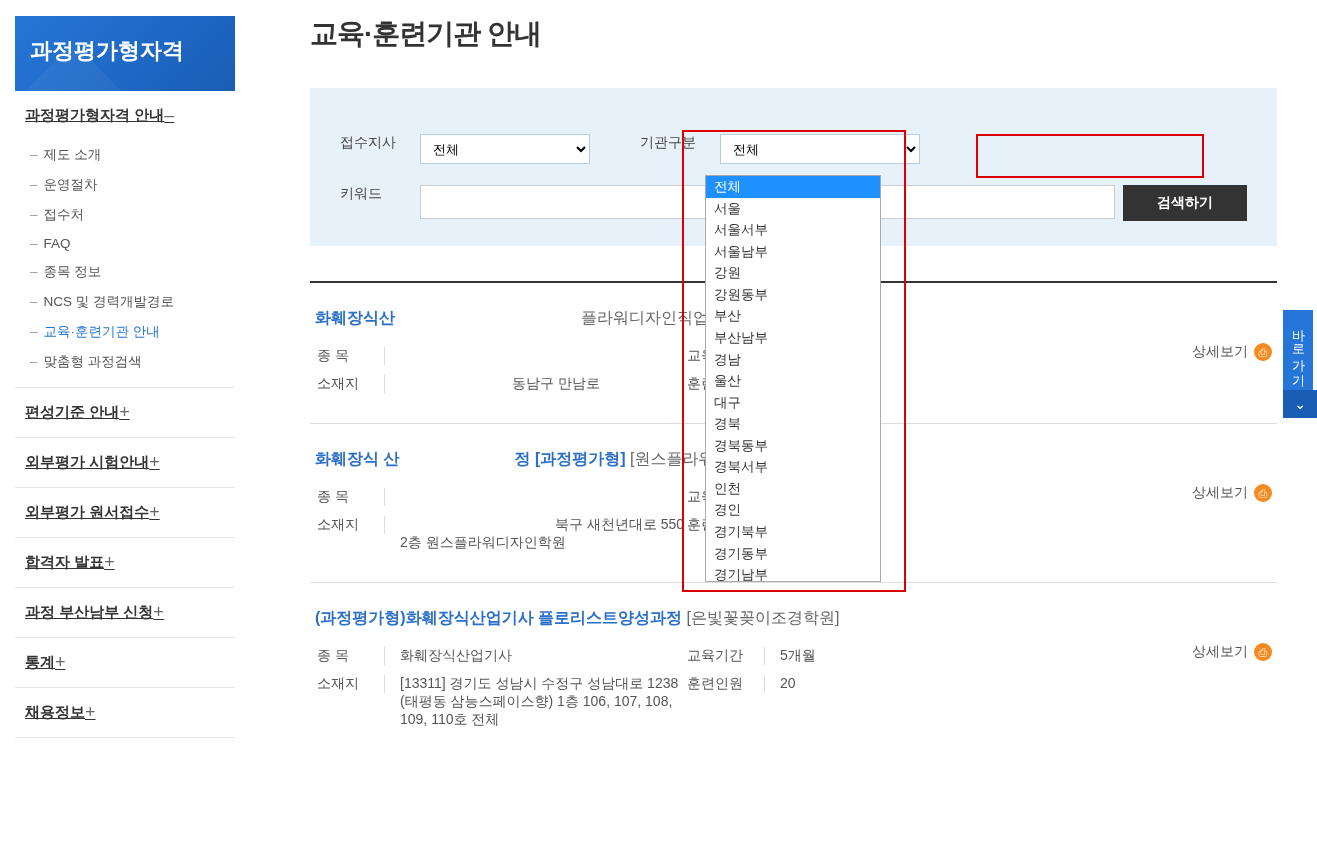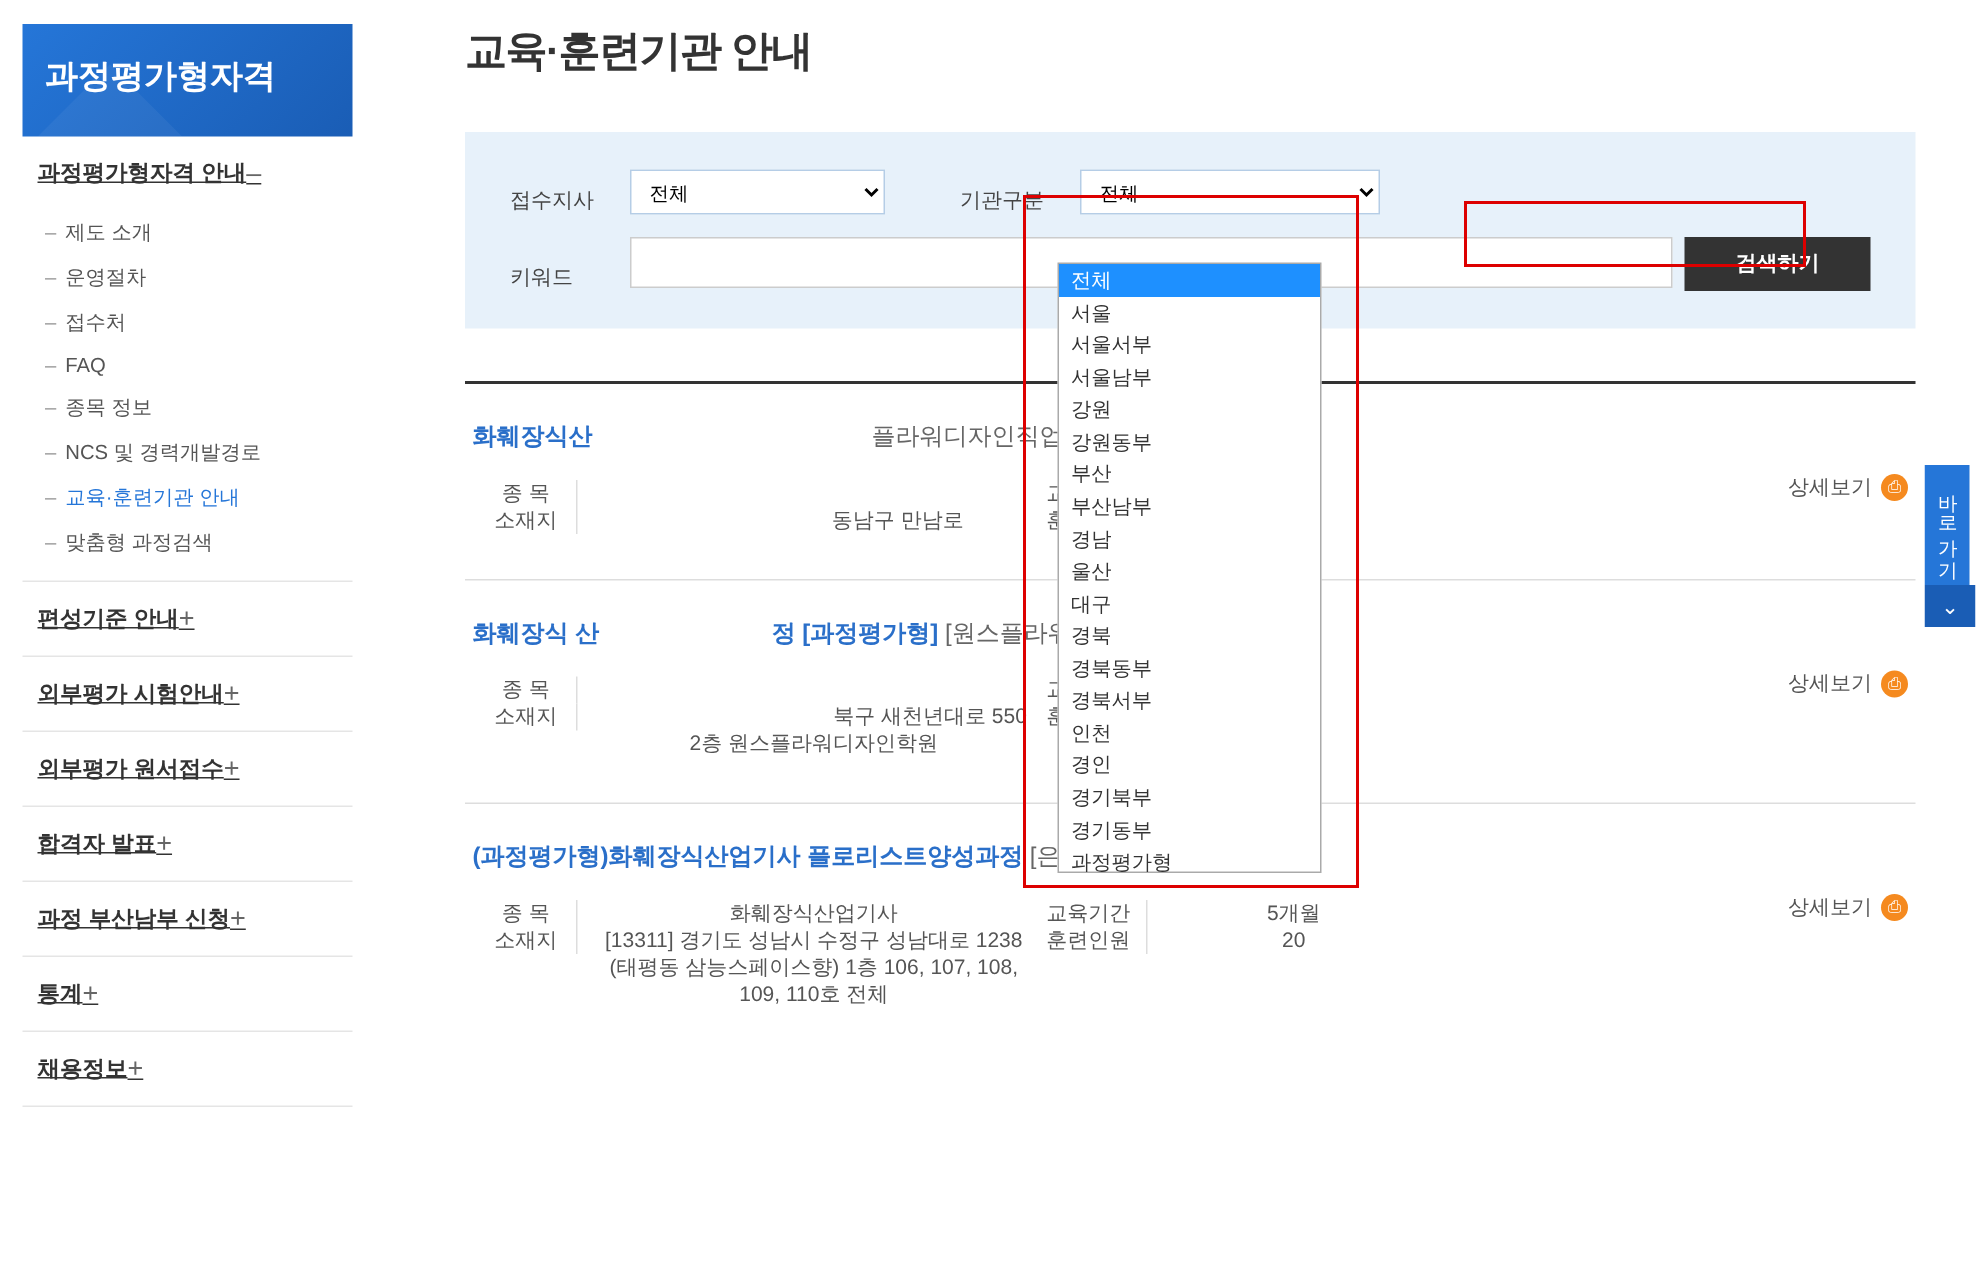--- a/index.html
+++ b/index.html
@@ -17,21 +17,21 @@
 .sidebar-sub li { padding: 6px 10px; font-size: 13.5px; color: #555; cursor: pointer; }
 .sidebar-sub li::before { content: "–"; color: #999; margin-right: 6px; }
 .sidebar-sub li.active { color: #2576d8; }
 .toggle-sign { font-size: 18px; font-weight: normal; color: #666; }
 
 
 .main { flex: 1; padding: 15px 40px 40px 60px; position: relative; }
 .page-title { font-size: 28px; font-weight: bold; margin-bottom: 35px; letter-spacing: -1px; }
 
 .search-panel { background: #e7f1fa; padding: 25px 30px; margin-bottom: 35px; }
-.search-row { display: flex; align-items: flex-end; margin-bottom: 15px; }
+.search-row { display: flex; align-items: flex-start; margin-bottom: 15px; margin-top: 21px; }
 .search-row:last-child { margin-bottom: 0; }
 .search-label { width: 80px; font-size: 14px; color: #444; }
 .search-select { height: 30px; border: 1px solid #b5cde6; background: #fff; padding: 0 8px; font-size: 13px; }
 .search-select.sel1 { width: 170px; }
 .search-select.sel2 { width: 200px; }
 .gap { width: 50px; }
 .search-input-wrap { flex: 1; display: flex; }
 .search-input { flex: 1; height: 34px; border: 1px solid #ccc; padding: 0 10px; font-size: 13px; }
 .search-btn { background: #333; color: #fff; border: none; height: 36px; padding: 0 34px; font-size: 14px; cursor: pointer; margin-left: 8px; font-weight: bold; }
 
@@ -47,21 +47,21 @@
 .dropdown-list li.selected { background: #1e90ff; color: #fff; }
 .dropdown-list::-webkit-scrollbar { width: 15px; }
 .dropdown-list::-webkit-scrollbar-track { background: #f0f0f0; }
 .dropdown-list::-webkit-scrollbar-thumb { background: #c0c0c0; }
 
 
 .results { border-top: 2px solid #333; }
 .result-item { border-bottom: 1px solid #ddd; padding: 25px 5px 30px; position: relative; }
 .result-title { color: #2a6fc9; font-size: 16px; font-weight: bold; margin-bottom: 18px; }
 .result-title .inst { color: #666; font-weight: normal; }
-.result-grid { display: grid; grid-template-columns: 70px 300px 80px 180px; align-items: start; font-size: 14px; text-align: center; }
+.result-grid { display: grid; grid-template-columns: 70px 300px 80px 180px; row-gap: 10px; align-items: start; font-size: 14px; }
 .result-grid .lbl { color: #555; border-right: 1px solid #ddd; padding-left: 2px; }
 .result-grid .val { color: #555; padding-left: 15px; }
 .detail-link { position: absolute; right: 5px; top: 60px; color: #555; font-size: 14px; cursor: pointer; display: flex; align-items: flex-start; }
 .detail-icon { display: inline-flex; width: 18px; height: 18px; border-radius: 50%; background: #f58a1f; color: #fff; align-items: center; justify-content: center; font-size: 11px; margin-left: 6px; }
 
 
 .quick { position: fixed; right: 0; top: 310px; width: 34px; }
 .quick-btn { background: #2576d8; color: #fff; writing-mode: vertical-rl; text-orientation: upright; padding: 10px 6px; font-size: 13px; text-align: center; letter-spacing: 2px; cursor: pointer; }
 .quick-arrow { background: #1a5db5; color: #fff; text-align: center; padding: 6px 0; cursor: pointer; }
 </style>
@@ -170,21 +170,21 @@
           <li>경남</li>
           <li>울산</li>
           <li>대구</li>
           <li>경북</li>
           <li>경북동부</li>
           <li>경북서부</li>
           <li>인천</li>
           <li>경인</li>
           <li>경기북부</li>
           <li>경기동부</li>
-          <li>과정평가형</li>
+          <li>경기남부</li>
         </ul>
     </div>
 
     <div class="hl-box hl1"></div>
     <div class="hl-box hl2"></div>
 
     <div class="results">
 
       <div class="result-item">
         <div class="result-title">

